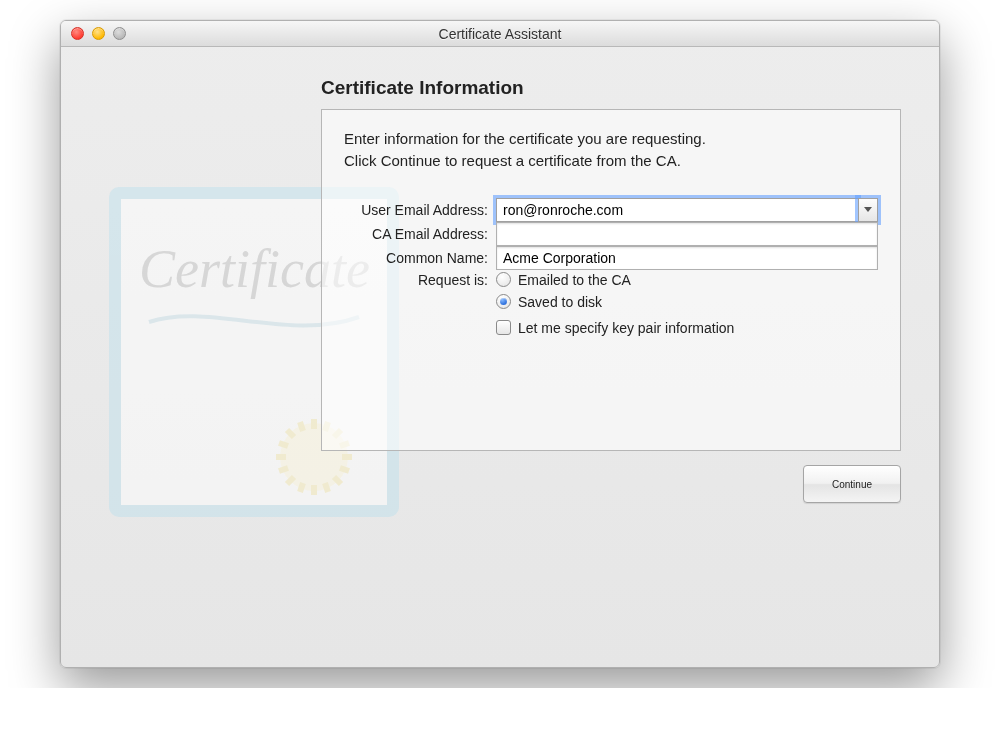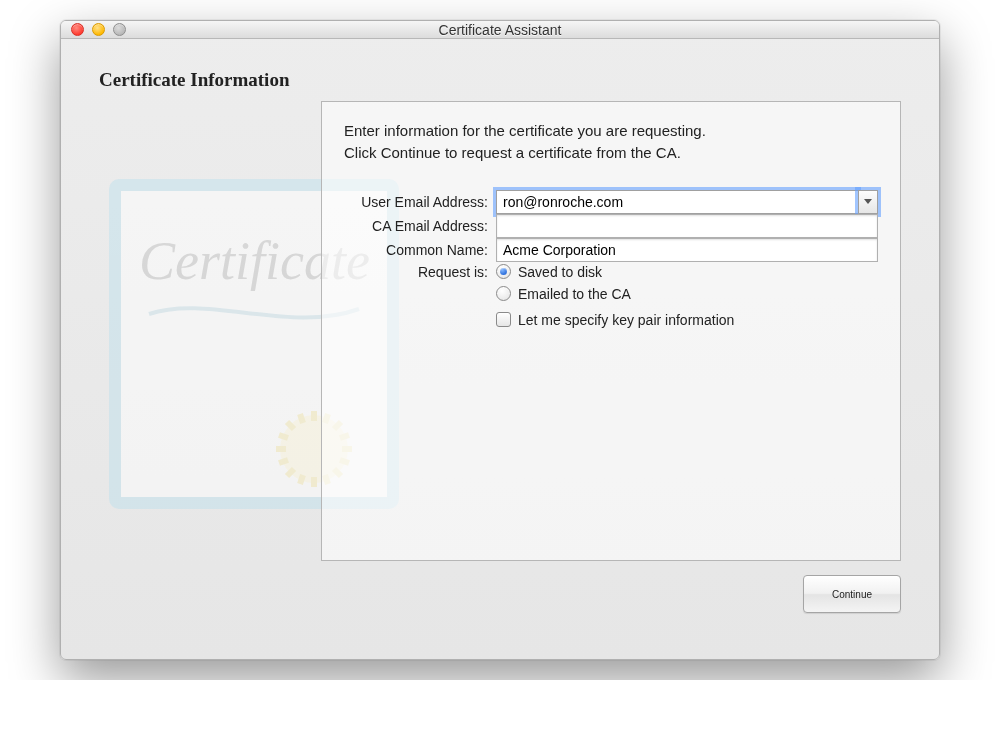--- a/index.html
+++ b/index.html
@@ -18,21 +18,21 @@
     .window {
       width: 880px;
       background: linear-gradient(to bottom, #ededed 0%, #e6e6e6 100%);
       border: 1px solid #b0b0b0;
       border-radius: 6px;
       box-shadow: 0 20px 50px rgba(0,0,0,0.4), 0 0 0 1px rgba(0,0,0,0.05);
       overflow: hidden;
       position: relative;
     }
     .titlebar {
-      height: 18px;
+      height: 26px;
       background: linear-gradient(to bottom, #f6f6f6 0%, #dcdcdc 100%);
       border-bottom: 1px solid #b8b8b8;
       display: flex;
       align-items: center;
       position: relative;
       justify-content: center;
     }
     .traffic-lights {
       display: flex;
       gap: 8px;
@@ -68,29 +68,29 @@
       top: 140px;
       width: 290px;
       height: 330px;
       opacity: 0.55;
       pointer-events: none;
     }
     .section-header {
       font-size: 19px;
       font-weight: bold;
       color: #222;
+      margin-left: 222px;
       margin-bottom: 10px;
-      font-family: Liberation Serif, serif;
     }
     .panel {
       margin-left: 222px;
       background: rgba(255,255,255,0.55);
       border: 1px solid #b6b6b6;
       padding: 18px 22px 22px 22px;
-      height: 460px;
+      height: 342px;
       position: relative;
     }
     .instructions {
       font-size: 15px;
       color: #222;
       line-height: 1.45;
       margin-bottom: 26px;
     }
     .form-row {
       display: flex;
@@ -276,26 +276,26 @@
         <div class="form-label">Common Name:</div>
         <div class="form-field">
           <input class="text-input" type="text" value="Acme Corporation" style="">
         </div>
       </div>
 
       <div class="form-row" style="align-items:flex-start;">
         <div class="form-label" style="padding-top:2px;">Request is:</div>
         <div class="form-field radio-group">
           <div class="radio-row">
+            <div class="radio"></div>
+            <span>Emailed to the CA</span>
+          </div>
+          <div class="radio-row">
             <div class="radio selected"></div>
             <span>Saved to disk</span>
-          </div>
-          <div class="radio-row">
-            <div class="radio"></div>
-            <span>Emailed to the CA</span>
           </div>
           <div class="check-row" style="margin-top:10px;">
             <div class="checkbox"></div>
             <span>Let me specify key pair information</span>
           </div>
         </div>
       </div>
     </div>
 
     <div class="button-row">

